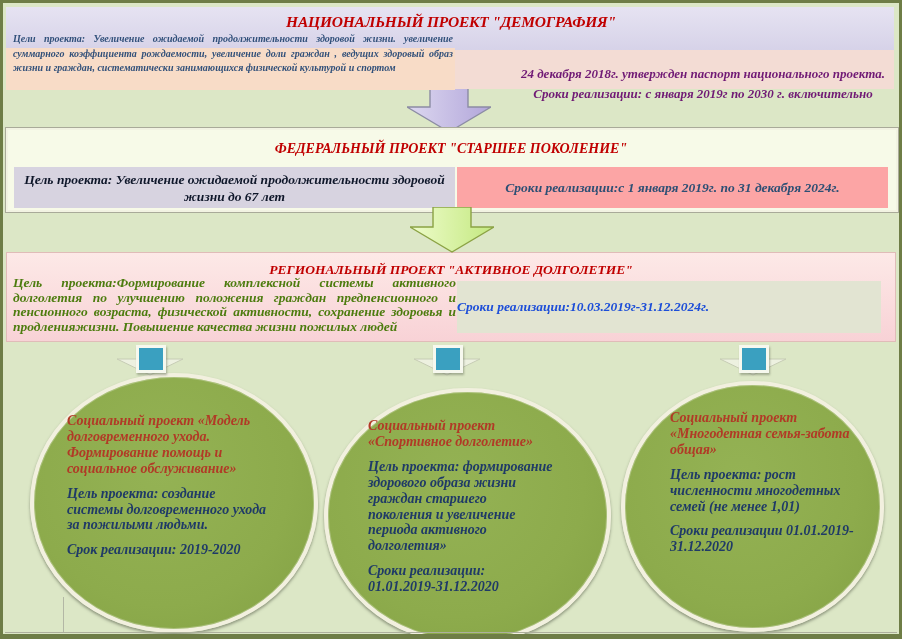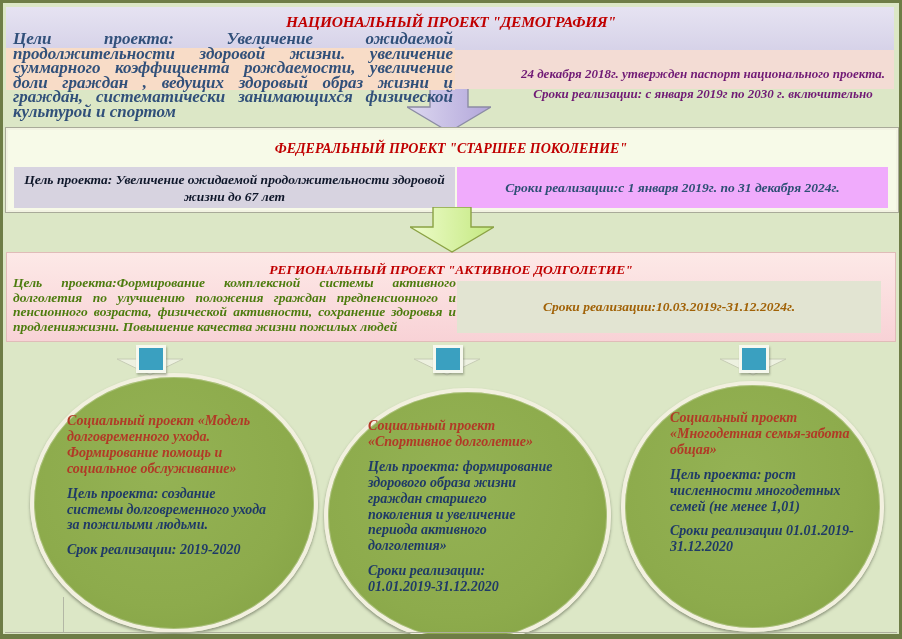--- a/index.html
+++ b/index.html
@@ -15,50 +15,50 @@
   
   .band-lavender{position:absolute; left:6px; top:7px; width:888px; height:44px;
     background:linear-gradient(#e6e3f2,#d6d2e8); z-index:1;}
   .band-pink-right{position:absolute; left:455px; top:50px; width:439px; height:39px;
     background:#f3dcd4; z-index:1;}
   .band-salmon-left{position:absolute; left:6px; top:48px; width:449px; height:42px;
     background:#f8dcc7; z-index:1;}
   .s1-title{position:absolute; left:0; top:13px; width:902px; text-align:center;
     font-size:15.5px; color:#c00000; z-index:3; letter-spacing:-0.2px;}
   .s1-goals{position:absolute; left:13px; top:32px; width:440px; z-index:3;
-    font-size:17px; line-height:14.6px; color:#31507a; text-align:justify;}
+    font-size:10px; line-height:14.6px; color:#31507a; text-align:justify;}
   .s1-passport{position:absolute; left:488px; top:52px; width:430px; z-index:3;
     font-size:13px; line-height:19.5px; color:#701a75; text-align:center;margin-top:12px;}
 
   
   .arrow-purple{position:absolute; left:407px; top:87px; z-index:0;}
   .arrow-green{position:absolute; left:410px; top:207px; z-index:2;}
 
   
   .fed-panel{position:absolute; left:6px; top:128px; width:888px; height:80px;
     background:#f7fae8; border:2px solid #f2f3e2; outline:1px solid #a9aa99; z-index:1;}
   .s2-title{position:absolute; left:0; top:141px; width:902px; text-align:center;
     font-size:14px; color:#c00000; z-index:3;}
   .fed-goal{position:absolute; left:14px; top:167px; width:441px; height:41px;
     background:#d7d3e0; z-index:2; display:flex; align-items:center; justify-content:center;
     font-size:13.5px; line-height:17px; color:#0f172a; text-align:center;}
   .fed-dates{position:absolute; left:457px; top:167px; width:431px; height:41px;
-    background:#f0abfc; z-index:2; display:flex; align-items:center; justify-content:center;
+    background:#fca5a5; z-index:2; display:flex; align-items:center; justify-content:center;
     font-size:13.5px; color:#2d4f74; text-align:center;}
 
   
   .reg-band{position:absolute; left:6px; top:252px; width:888px; height:88px;
     background:linear-gradient(#fde9e7,#f8d2d6); border:1px solid #e0bcb8; z-index:1;}
   .s3-title{position:absolute; left:0; top:262px; width:902px; text-align:center;
     font-size:13.5px; color:#c00000; z-index:3;}
   .s3-goal{position:absolute; left:13px; top:276px; width:443px; z-index:3;
     font-size:13.5px; line-height:14.7px; color:#4d7c0f; text-align:justify;}
   .reg-dates{position:absolute; left:457px; top:281px; width:424px; height:52px;
-    background:#e2e4d2; z-index:2; display:flex; align-items:center; justify-content:center;
-    font-size:13.5px; color:#a16207; text-align:center;}
+    background:#e2e4d2; z-index:2; display:flex; align-items:center; 
+    font-size:13.5px; color:#1d4ed8; text-align:center;}
 
   
   .blue-arrow{position:absolute; width:66px; height:38px; z-index:2;}
   .blue-arrow svg{position:absolute; left:0; top:13px;}
   .blue-arrow .sq{position:absolute; left:19px; top:2px; width:24px; height:22px;
     background:#3aa0c0; border:3px solid #f6f8ee; box-shadow:1px 2px 2px rgba(90,100,80,.45);}
 
   
   .circle{position:absolute; border-radius:50%;
     background:radial-gradient(ellipse at 45% 38%, #94b254 0%, #8dab4c 60%, #83a144 100%);

